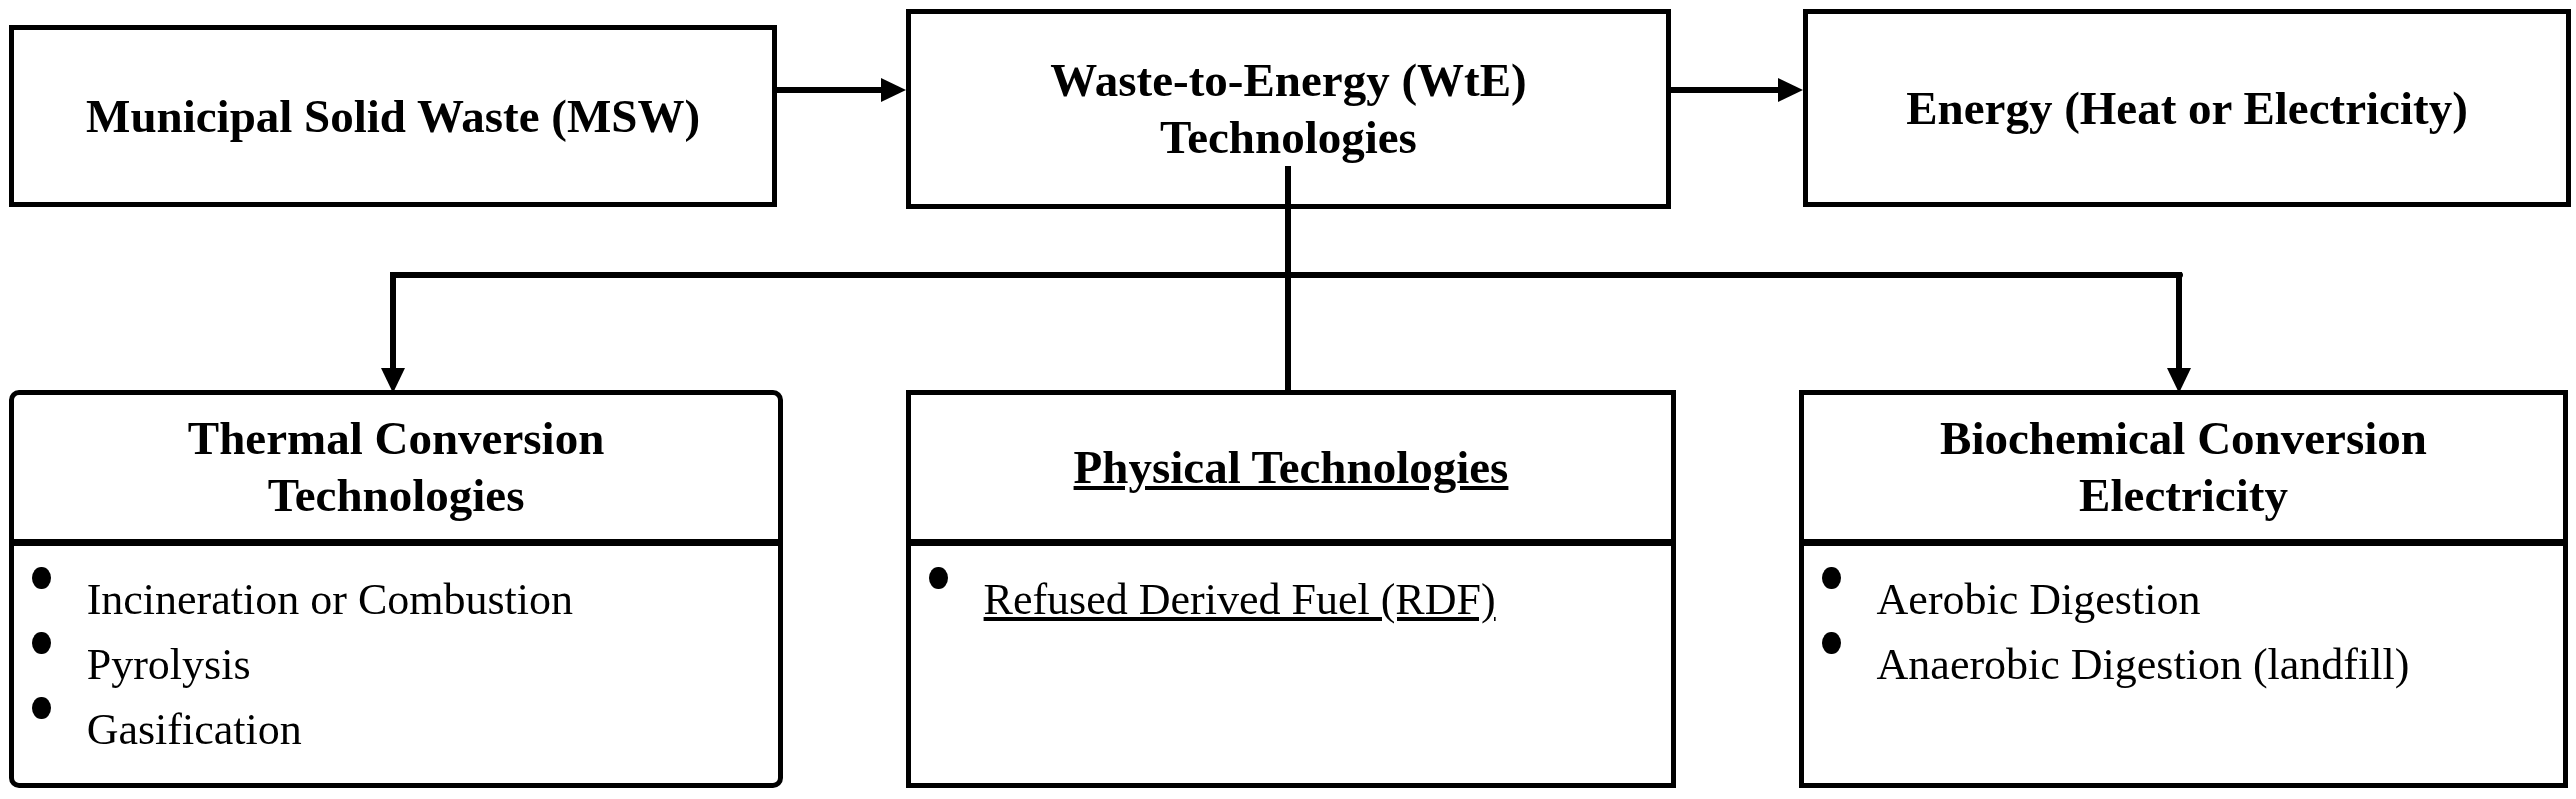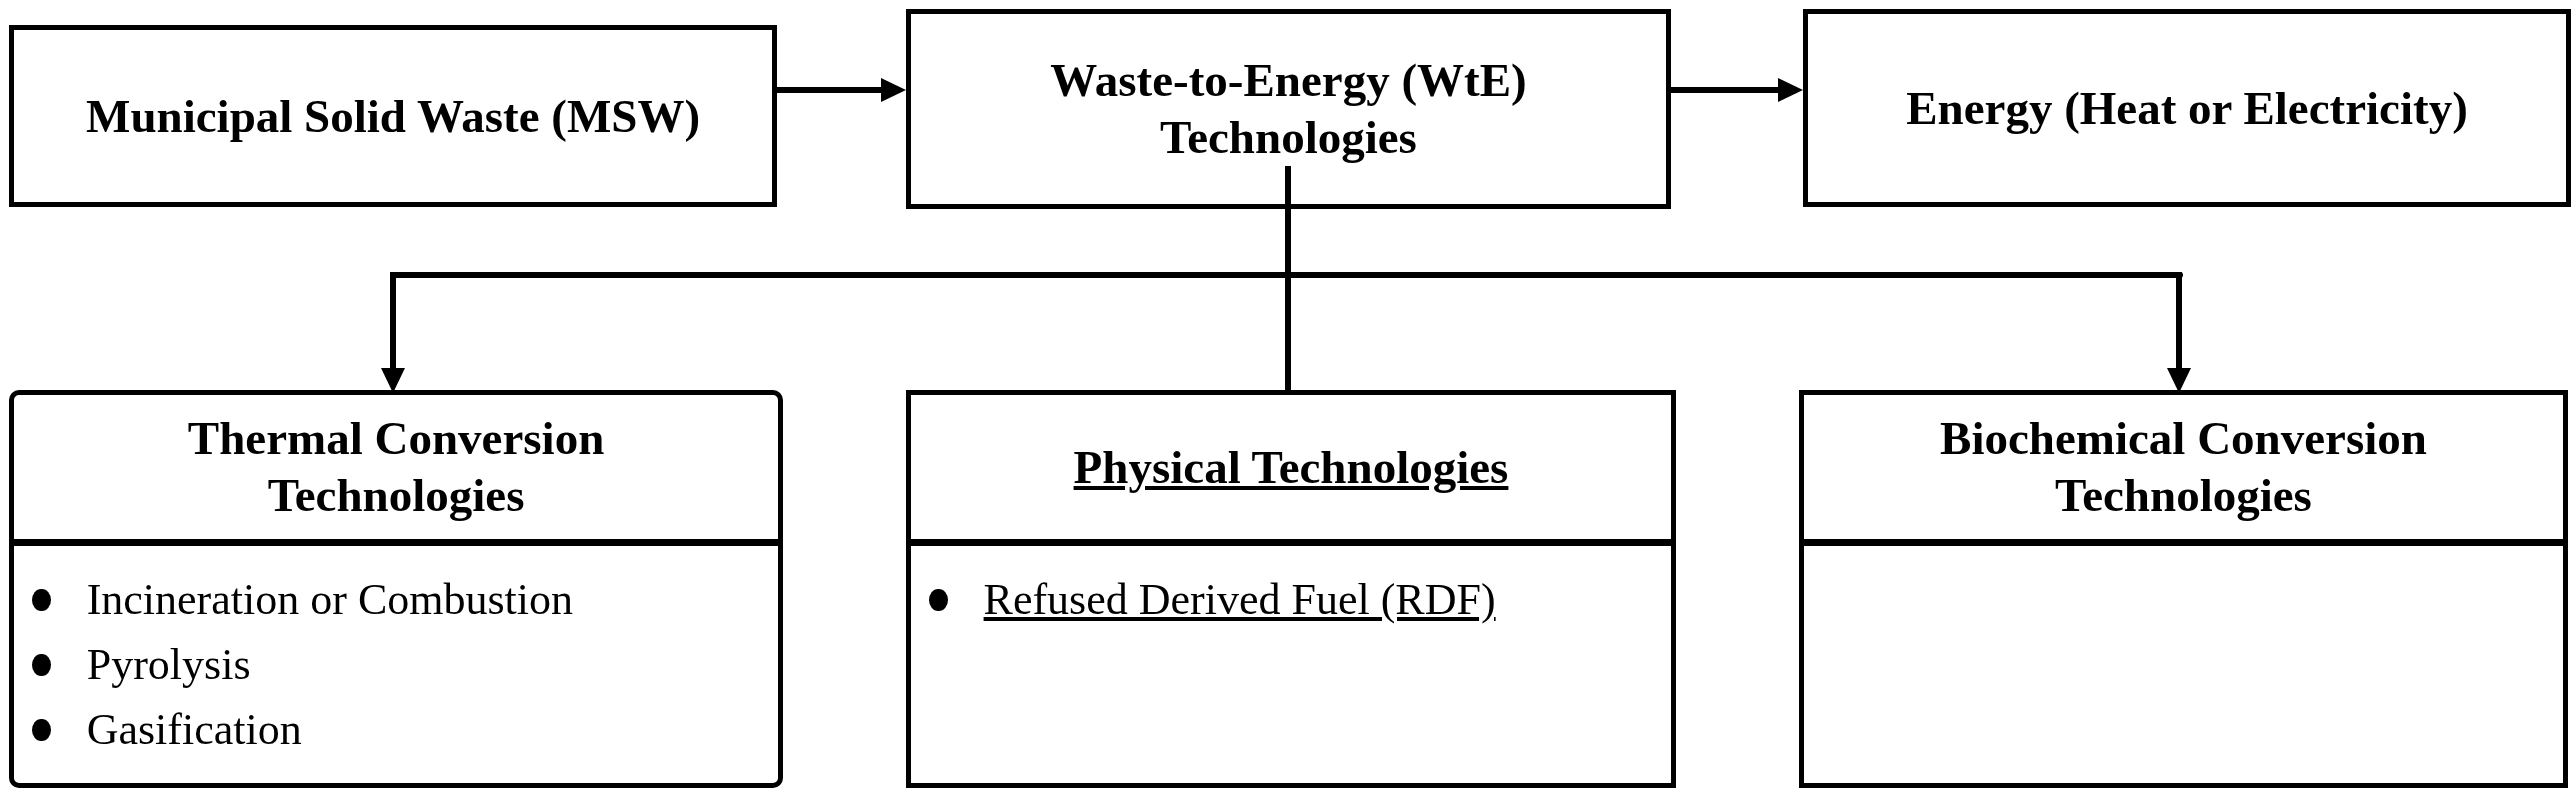--- a/index.html
+++ b/index.html
@@ -66,21 +66,21 @@
     line-height:57px;
     white-space:pre-line;
   }
   .panel-list{
     list-style:none;
     margin:21px 0 0 0;
     padding:0 13px 0 18.3px;
   }
   .panel-list li{
     display:flex;
-    align-items:center;
+    align-items:flex-start;
     height:65px;
     font-size:44px;
     line-height:65px;
     white-space:nowrap;
   }
   .bullet-dot{
     flex-shrink:0;
     width:18.3px;
     height:22px;
     border-radius:50%;
@@ -181,18 +181,28 @@
       <li>
         <span class="bullet-dot"></span>
         <span>Refused Derived Fuel (RDF)</span>
       </li>
     </ul>
   </div>
 
   <div class="panel" id="panel-biochemical">
     <div class="panel-header">
       <div class="panel-title">Biochemical Conversion
-Technologies</div>
+Electricity</div>
     </div>
+    <ul class="panel-list">
+      <li>
+        <span class="bullet-dot"></span>
+        <span>Aerobic Digestion</span>
+      </li>
+      <li>
+        <span class="bullet-dot"></span>
+        <span>Anaerobic Digestion (landfill)</span>
+      </li>
+    </ul>
   </div>
 
 </div>
 
 
 </body></html>

